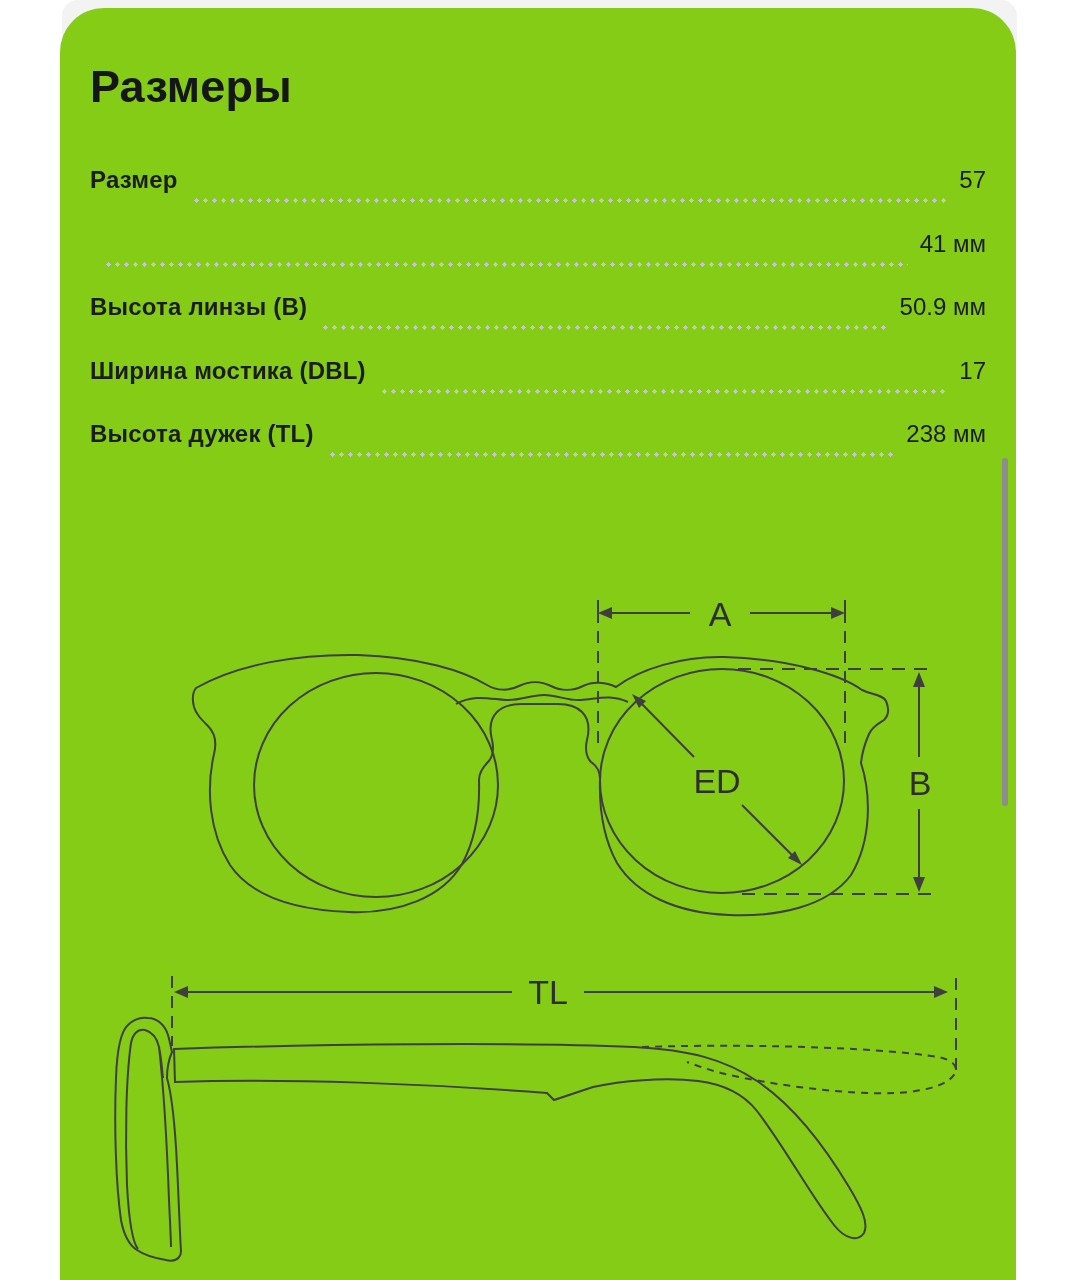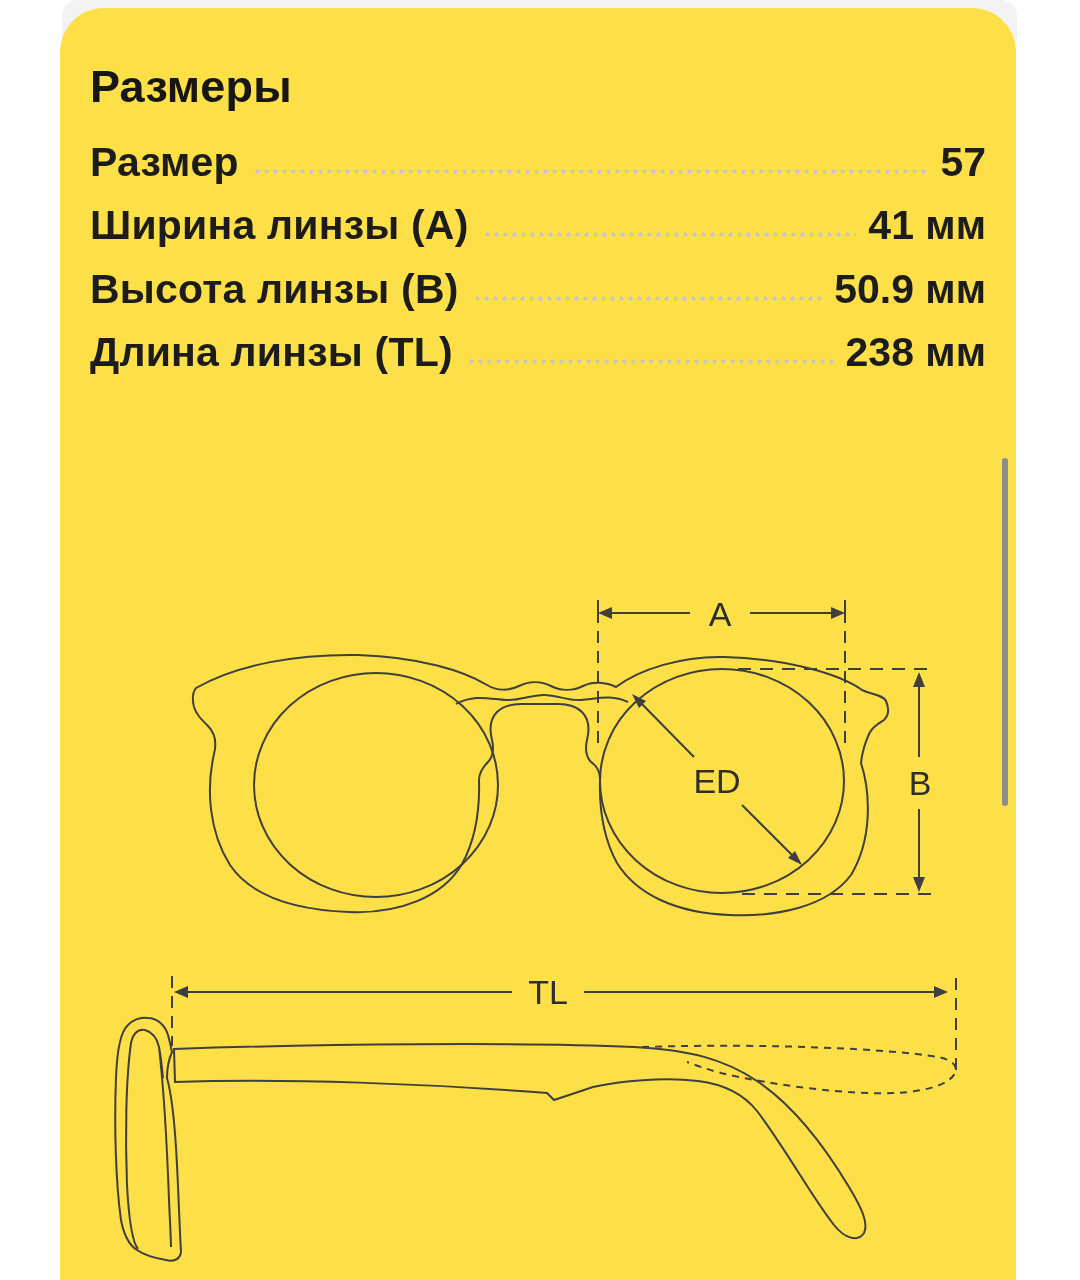--- a/index.html
+++ b/index.html
@@ -13,59 +13,59 @@
   }
   .backdrop-strip{
     position:absolute;
     left:62px;top:0;width:955px;height:42px;
     background:#f3f3f3;
     border-radius:16px 16px 0 0;
   }
   .sheet{
     position:absolute;
     left:60px;top:8px;width:956px;height:1272px;
-    background:#fde047;
+    background:#84cc16;
     border-radius:44px 44px 0 0;
     box-sizing:border-box;
     padding:0 30px;
   }
   .sheet-title{
     margin:54px 0 0 0;
     font-size:45px;
     line-height:1.1;
     font-weight:800;
     letter-spacing:0.2px;
     color:#161616;
   }
   .spec-list{margin-top:19px;}
   .spec-row{
     display:flex;
-    align-items:center;
+    align-items:flex-end;
     height:63.5px;
-    font-size:41px;
+    font-size:24px;
   }
   .spec-label{
     font-weight:700;
     letter-spacing:0.2px;
     white-space:nowrap;
     color:#1c1c1c;
   }
   .leader{
     flex:1;
     height:5px;
     margin:0 12px 0 14px;
     position:relative;
     top:9px;
     background-image:radial-gradient(circle, #c6c6c6 2px, transparent 2.1px);
     background-size:9px 5px;
     background-repeat:repeat-x;
     background-position:left center;
   }
   .spec-value{
-    font-weight:700;
+    font-weight:400;
     white-space:nowrap;
     color:#1c1c1c;
   }
   .diagram-svg{
     position:absolute;
     left:0;top:0;
     width:1080px;height:1280px;
     pointer-events:none;
   }
   .scrollbar-thumb{
@@ -89,31 +89,35 @@
 <div class="sheet">
   <h1 class="sheet-title">Размеры</h1>
 
   <div class="spec-list">
     <div class="spec-row">
       <span class="spec-label">Размер</span>
       <span class="leader"></span>
       <span class="spec-value">57</span>
     </div>
     <div class="spec-row">
-      <span class="spec-label">Ширина линзы (A)</span>
       <span class="leader"></span>
       <span class="spec-value">41 мм</span>
     </div>
     <div class="spec-row">
       <span class="spec-label">Высота линзы (B)</span>
       <span class="leader"></span>
       <span class="spec-value">50.9 мм</span>
     </div>
     <div class="spec-row">
-      <span class="spec-label">Длина линзы (TL)</span>
+      <span class="spec-label">Ширина мостика (DBL)</span>
+      <span class="leader"></span>
+      <span class="spec-value">17</span>
+    </div>
+    <div class="spec-row">
+      <span class="spec-label">Высота дужек (TL)</span>
       <span class="leader"></span>
       <span class="spec-value">238 мм</span>
     </div>
   </div>
 
   <div class="scrollbar-thumb" style="left:942px;"></div>
 </div>
 
 <svg class="diagram-svg" viewBox="0 0 1080 1280">
   <g fill="none" stroke="#3f3f3f" stroke-width="2">

